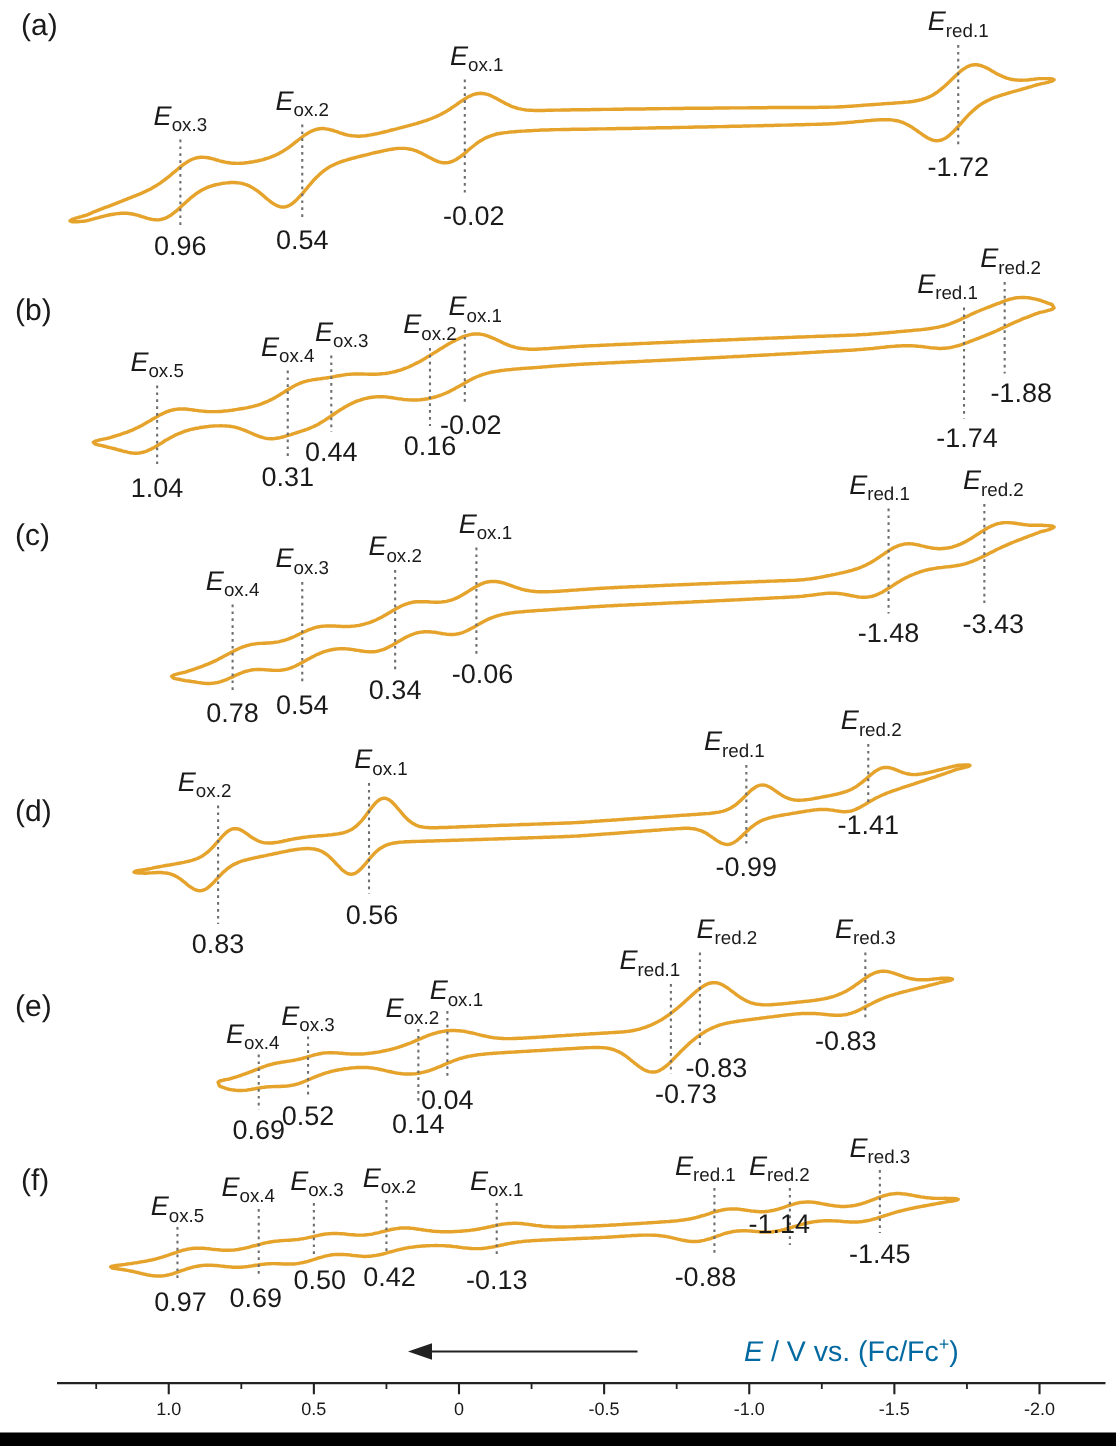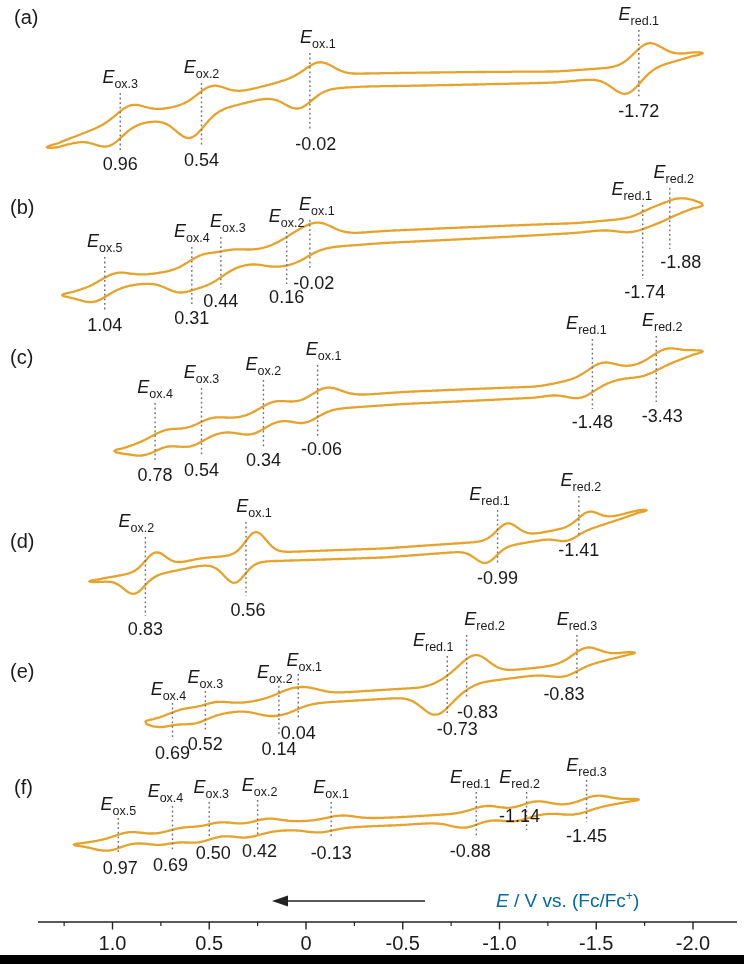--- a/index.html
+++ b/index.html
@@ -7,21 +7,21 @@
     position:relative;width:744px;height:966px;background:#ffffff;overflow:hidden;
     font-family:"Liberation Sans", sans-serif;color:#111;
   }
   .fig svg{position:absolute;left:0;top:0;}
   .layer{position:absolute;left:0;top:0;width:744px;height:966px;}
   .panel-letter{position:absolute;font-size:20px;color:#1a1a1a;white-space:nowrap;}
   .peak-label{position:absolute;transform:translateX(-50%);font-size:18px;line-height:1.1;white-space:nowrap;color:#1a1a1a;}
   .peak-label .it{font-style:italic;}
   .peak-label sub{font-size:12.5px;}
   .peak-value{position:absolute;transform:translateX(-50%);font-size:18px;white-space:nowrap;color:#1a1a1a;}
-  .tick-label{position:absolute;transform:translateX(-50%);font-size:20px;color:#1a1a1a;white-space:nowrap;}
+  .tick-label{position:absolute;transform:translateX(-50%);font-size:12px;color:#1a1a1a;white-space:nowrap;}
   .axis-label{position:absolute;left:452px;top:889px;font-size:19px;color:#0369a1;white-space:nowrap;margin-left:44px;}
   .axis-label .it{font-style:italic;}
   .axis-label sup{font-size:12px;}
   .bottom-bar{position:absolute;left:0;top:955px;width:744px;height:9px;background:#000;}
 </style>
 </head>
 <body>
 
 <div class="fig">
   <svg id="curves-svg" width="744" height="966" viewBox="0 0 744 966">

